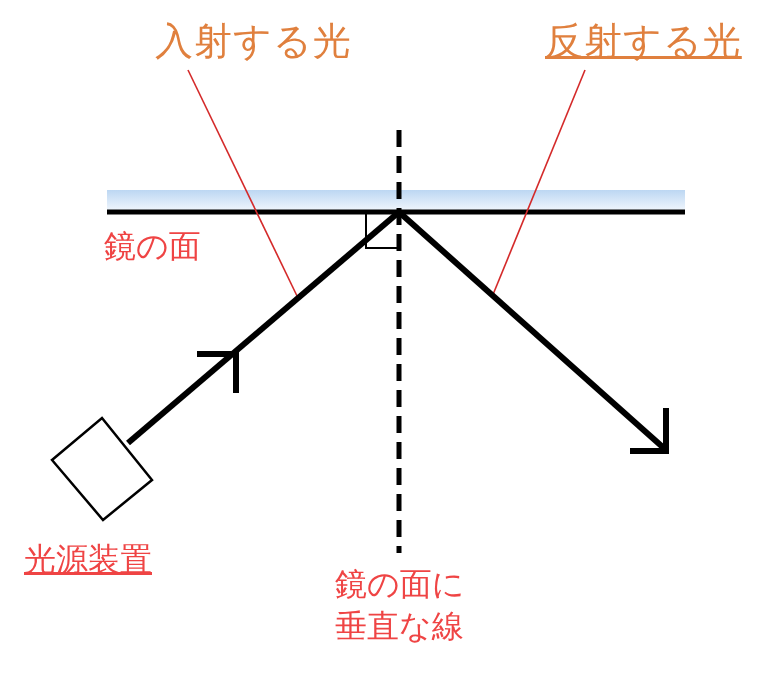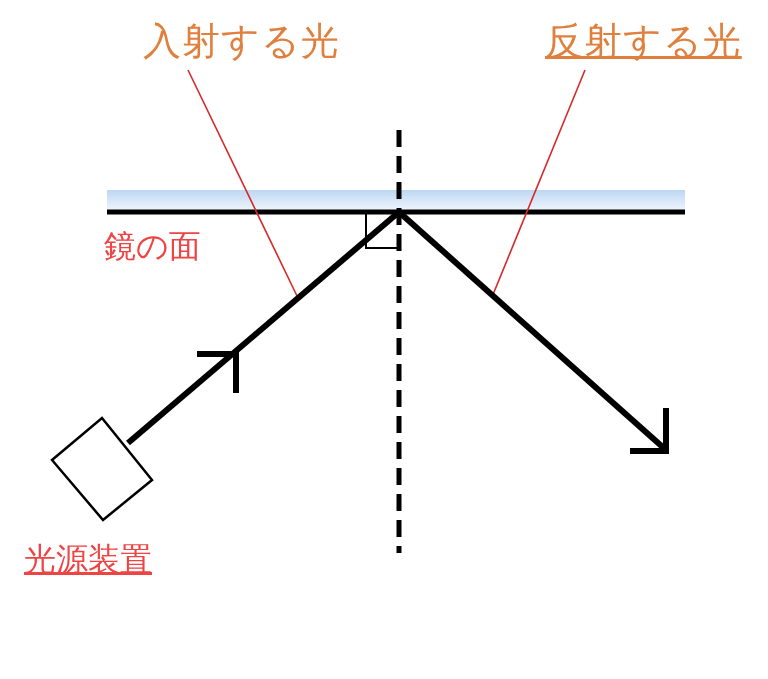--- a/index.html
+++ b/index.html
@@ -36,18 +36,20 @@
 
   <polyline points="197,354 236,354 236,393" fill="none" stroke="#000" stroke-width="6"></polyline>
 
   <line x1="399" y1="212" x2="666" y2="450" stroke="#000" stroke-width="6"></line>
 
   <polyline points="666,408 666,451 630,451" fill="none" stroke="#000" stroke-width="6"></polyline>
 
   <polygon points="52,460 102,418 152,480 103,520" fill="#fff" stroke="#000" stroke-width="2.5"></polygon>
 </svg>
 
-<div class="label orange" style="left:143px; top:22px;">入射する光</div>
+<div class="label orange" style="left:155px; top:22px;">入射する光</div>
 <div class="label orange" style="left:545px; top:22px;text-decoration:underline;">反射する光</div>
 <div class="label black" style="left:104px; top:230px;">鏡の面</div>
 <div class="label black" style="left:24px; top:543px;text-decoration:underline;">光源装置</div>
 <div class="label black two-line" style="left:335px; top:563px;">
+  <div>鏡の面に</div>
+  <div>垂直な線</div>
 </div>
 
 </body></html>

